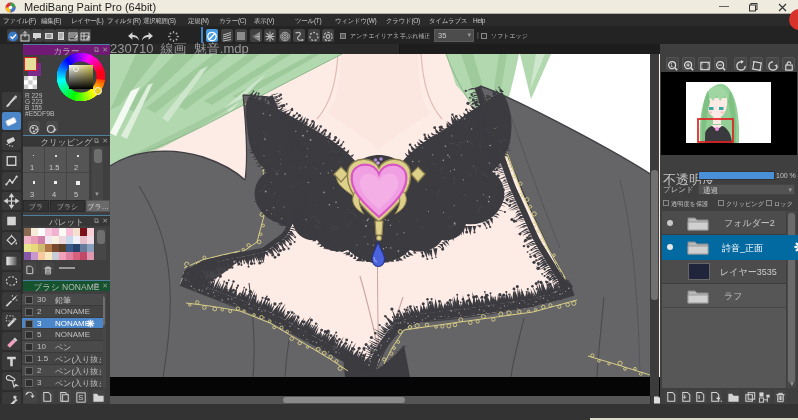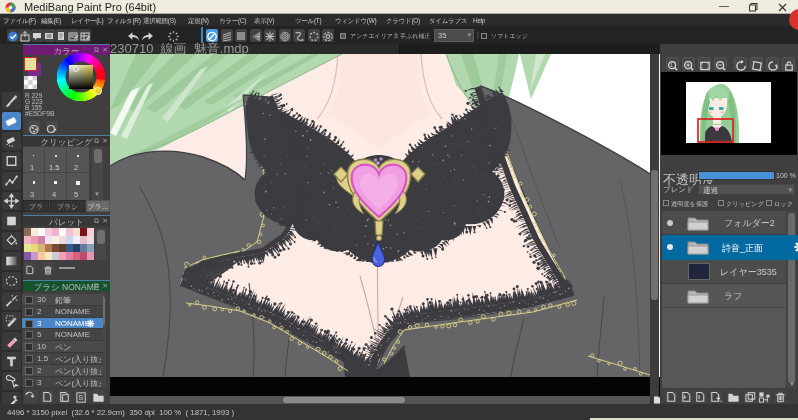--- a/index.html
+++ b/index.html
@@ -2276,15 +2276,14 @@
       <rect x="1.5" y="1.5" width="4.5" height="4.5" fill="#d4d4d4"></rect>
       <rect x="1.5" y="7.5" width="4.5" height="4.5" fill="none" stroke="#d4d4d4"></rect>
       <path d="M6.5,9.5 h4 M10,7 v5" stroke="#d4d4d4"></path>
       <rect x="9" y="4" width="3.5" height="3" fill="#d4d4d4"></rect>
     </svg></div>
 <div style="position:absolute;left:774px;top:390px;width:13px;height:13px;background:#444;border-radius:2px"><svg width="13" height="13" viewBox="0 0 14 14">
       <path d="M2.5,4 h9 M4,4 v7.5 h6 V4 M5.5,5.5 v4.5 M7,5.5 v4.5 M8.5,5.5 v4.5 M5,2.5 h4 l0.5,1.5 h-5 Z" stroke="#d4d4d4" fill="none" stroke-width="1"></path>
     </svg></div>
 
 <div class="abs" style="left:0;top:404px;width:798px;height:16px;background:#333">
-  <span class="abs" style="left:7px;top:4px;font-size:7.8px;color:#c5c5c5">4496 * 3150 pixel&nbsp;&nbsp;(32.6 * 22.9cm)&nbsp;&nbsp;350 dpi&nbsp;&nbsp;100 %&nbsp;&nbsp;( 1871, 1993 )</span>
   <div class="abs" style="left:590px;top:13.5px;width:208px;height:2.5px;background:#dcdcca"></div>
 </div>
 
 </body></html>

